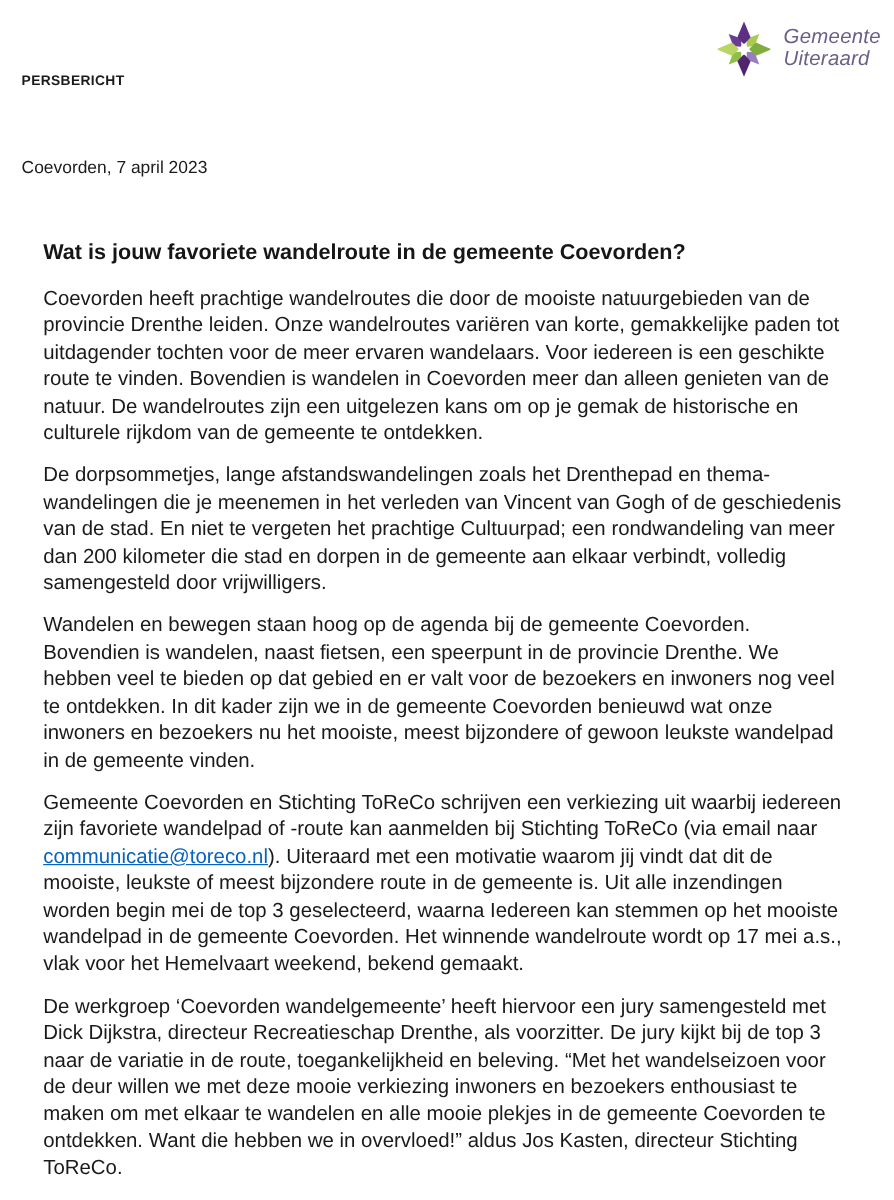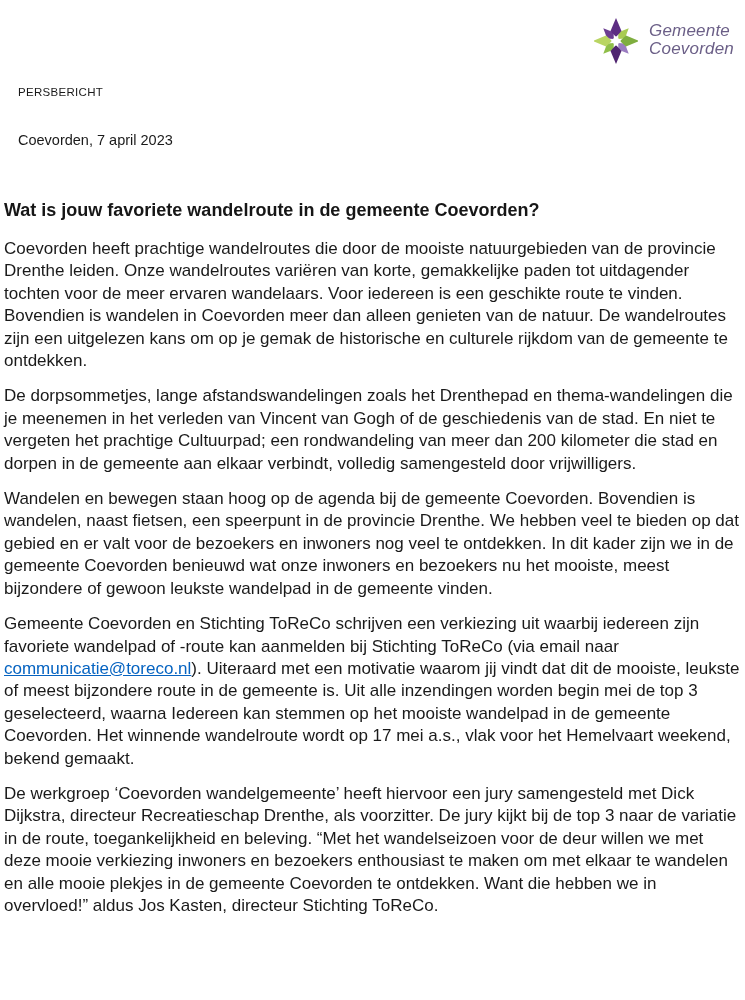--- a/index.html
+++ b/index.html
@@ -10,21 +10,21 @@
     height: 1000px;
     background: #ffffff;
     color: #1a1a1a;
     font-family: "Liberation Sans", sans-serif;
     overflow: hidden;
   }
   
   .header { position: relative; height: 197px; }
   .persbericht {
     position: absolute; left: 18px; top: 62px;
-    font-size: 11.5px; font-weight: 400; letter-spacing: 0.3px; margin-top: 24px;
+    font-size: 11.5px; font-weight: 700; letter-spacing: 0.3px;
   }
   .date-line {
     position: absolute; left: 18px; top: 132px;
     font-size: 14.5px;
   }
   .gemeente-logo {
     position: absolute; top: 15px; right: 11px;
     display: flex; align-items: flex-start; gap: 11px;
   }
   .gemeente-logo .logo-text {
@@ -46,21 +46,21 @@
     white-space: nowrap;
   }
   .toreco-tore { color: #cf9f3e; }
   .toreco-co { color: #71923c; }
   .toreco-tagline {
     position: absolute; left: 24px; top: 33px;
     width: 56px; height: 3px; opacity: 0.85;
     background: repeating-linear-gradient(90deg, #d98f2e 0 2px, rgba(217,143,46,0.25) 2px 3px);
   }
   
-  .content { padding: 0 4px; }
+  .content { padding: 0 36px; }
   .title {
     margin: 2px 0 17px 0;
     font-size: 18px; font-weight: 700; line-height: 22px;
     color: #161616;
   }
   .content p {
     margin: 0 0 13px 0;
     font-size: 17px; line-height: 22.4px;
   }
   .email-link { color: #0563c1; text-decoration: underline; cursor: pointer; margin-top: 20px; }
@@ -89,21 +89,21 @@
             <path d="M0 -23 L5.5 -10 L0 -4 L-5.5 -10 Z" transform="rotate(0)" fill="#5d2e83"></path>
             <path d="M0 -23 L5.5 -10 L0 -4 L-5.5 -10 Z" transform="rotate(90)" fill="#7fae3f"></path>
             <path d="M0 -23 L5.5 -10 L0 -4 L-5.5 -10 Z" transform="rotate(180)" fill="#4f2570"></path>
             <path d="M0 -23 L5.5 -10 L0 -4 L-5.5 -10 Z" transform="rotate(270)" fill="#b9d563"></path>
             <rect x="-3.5" y="-3.5" width="7" height="7" transform="rotate(45)" fill="#ffffff"></rect>
           </g>
         </svg>
       </span>
       <span class="logo-text">
         <span>Gemeente</span><br>
-        <span>Coevorden</span>
+        <span>Uiteraard</span>
       </span>
     </div>
 
 
   </div>
 
   <div class="content">
 
     <h1 class="title">Wat is jouw favoriete wandelroute in de gemeente Coevorden?</h1>
 

